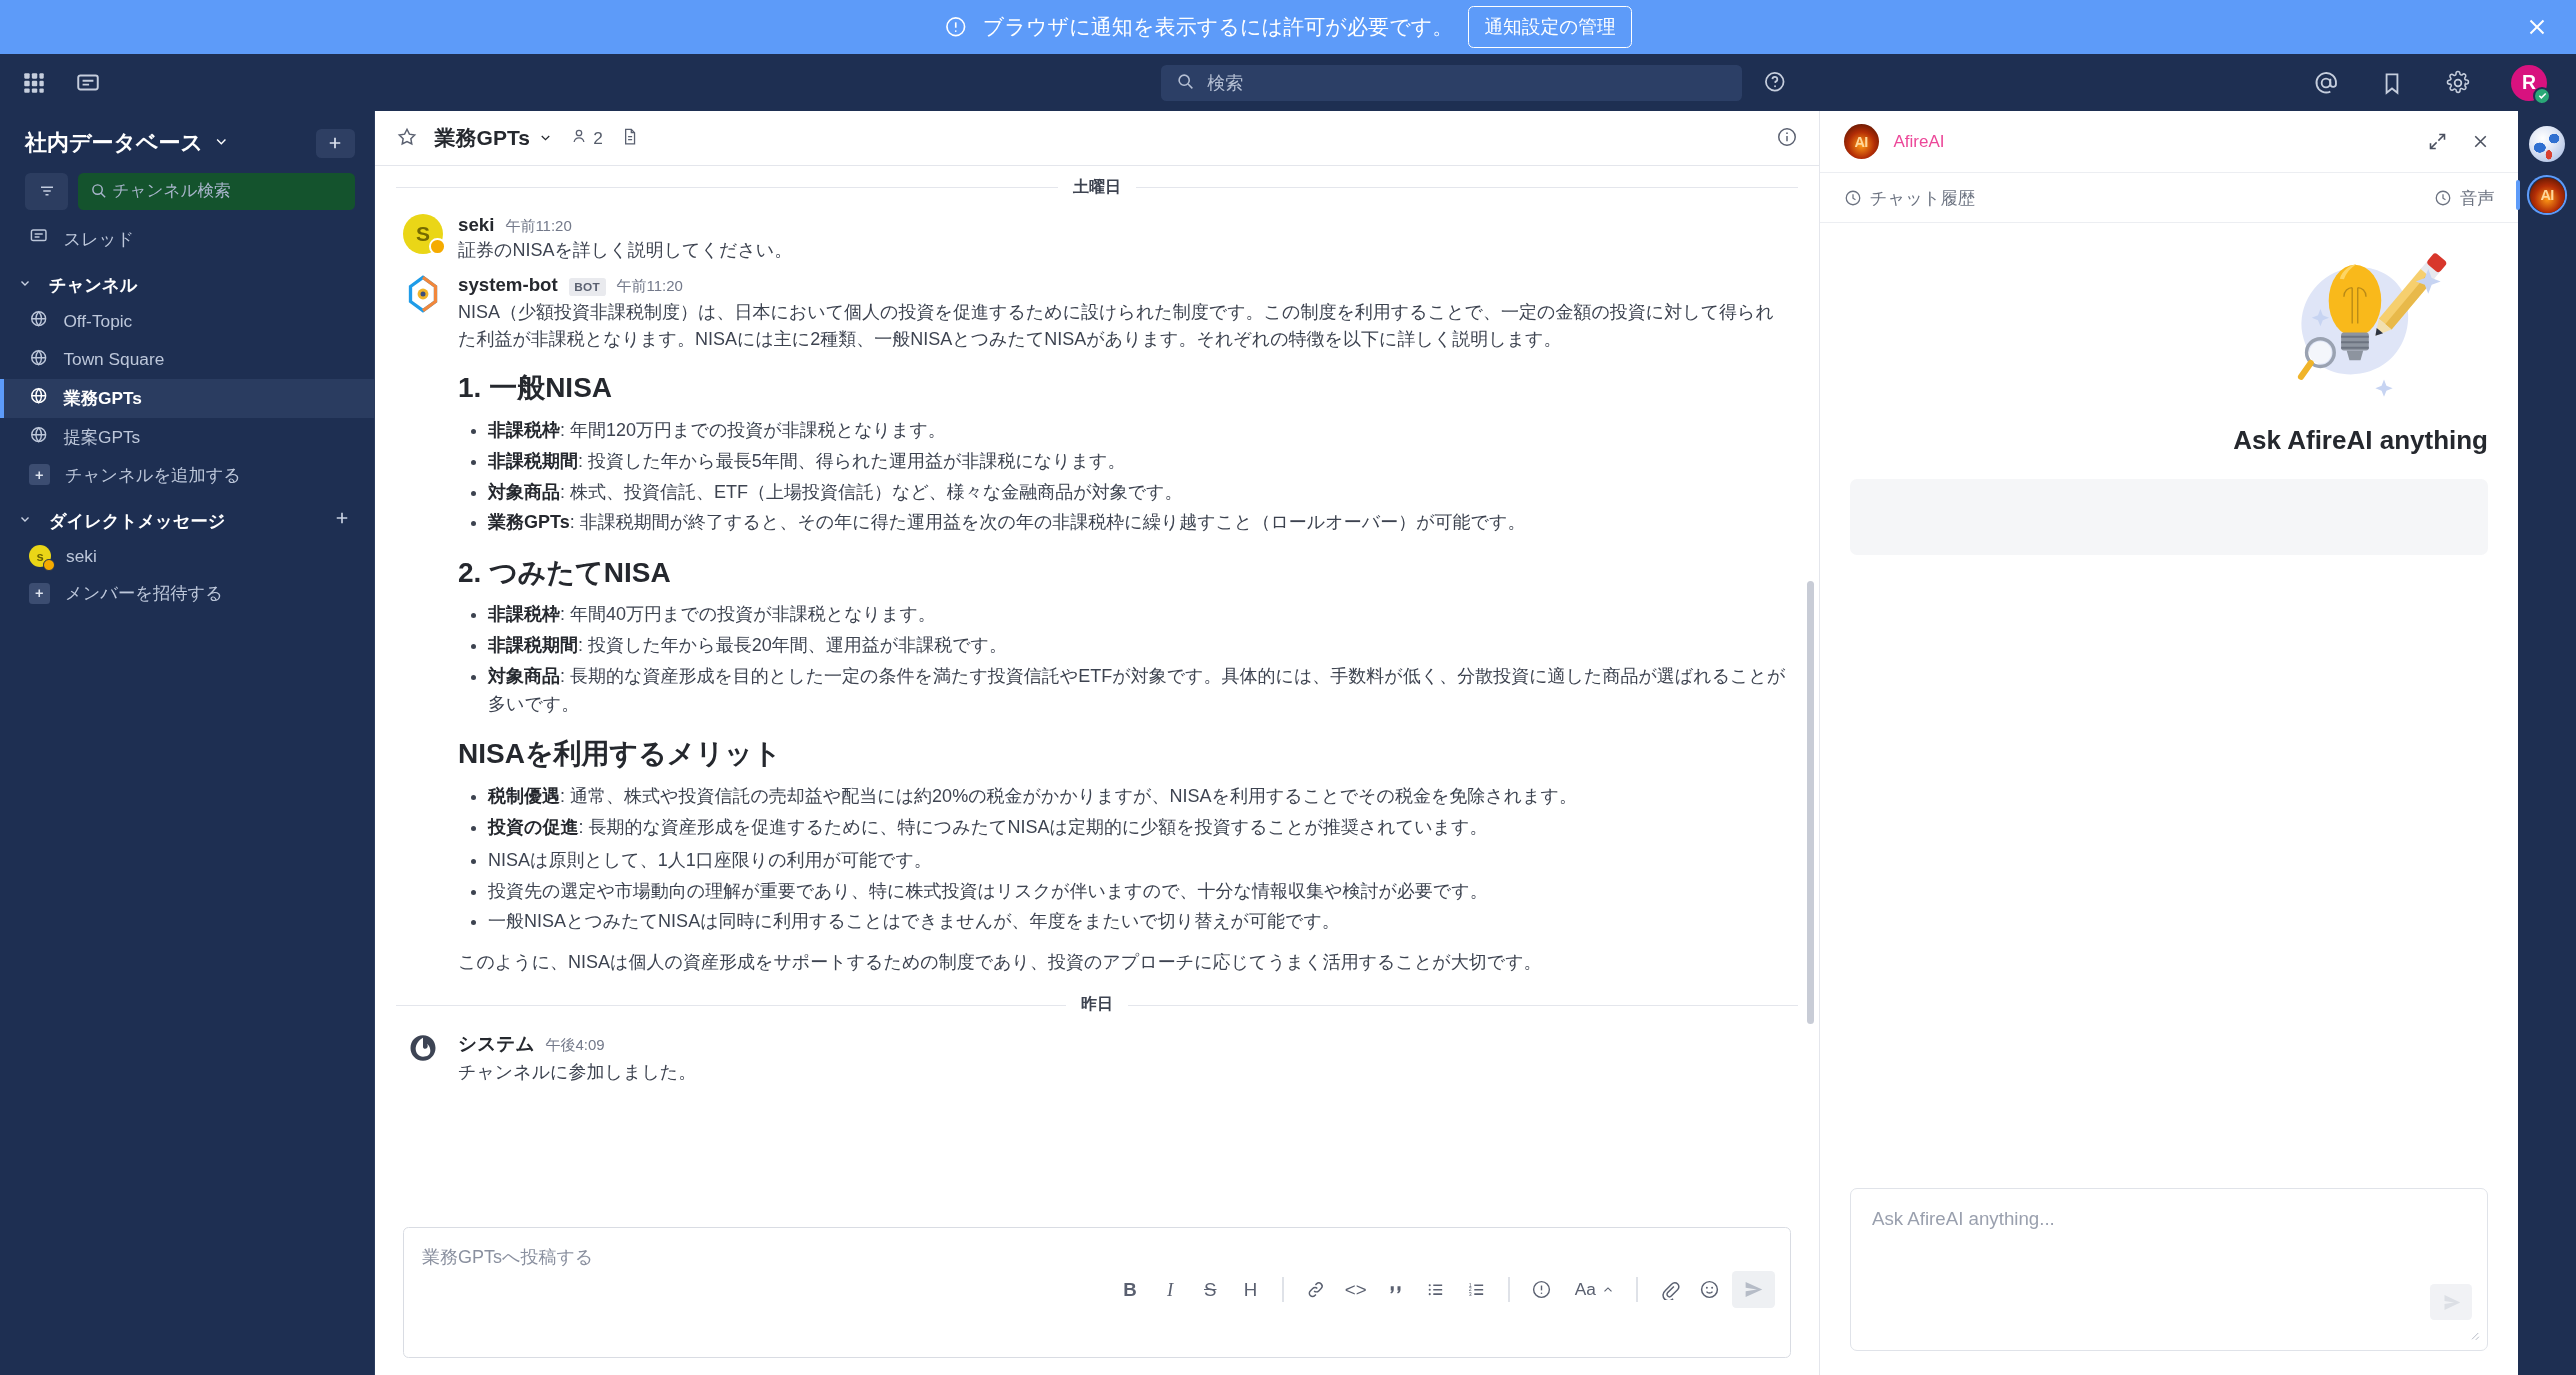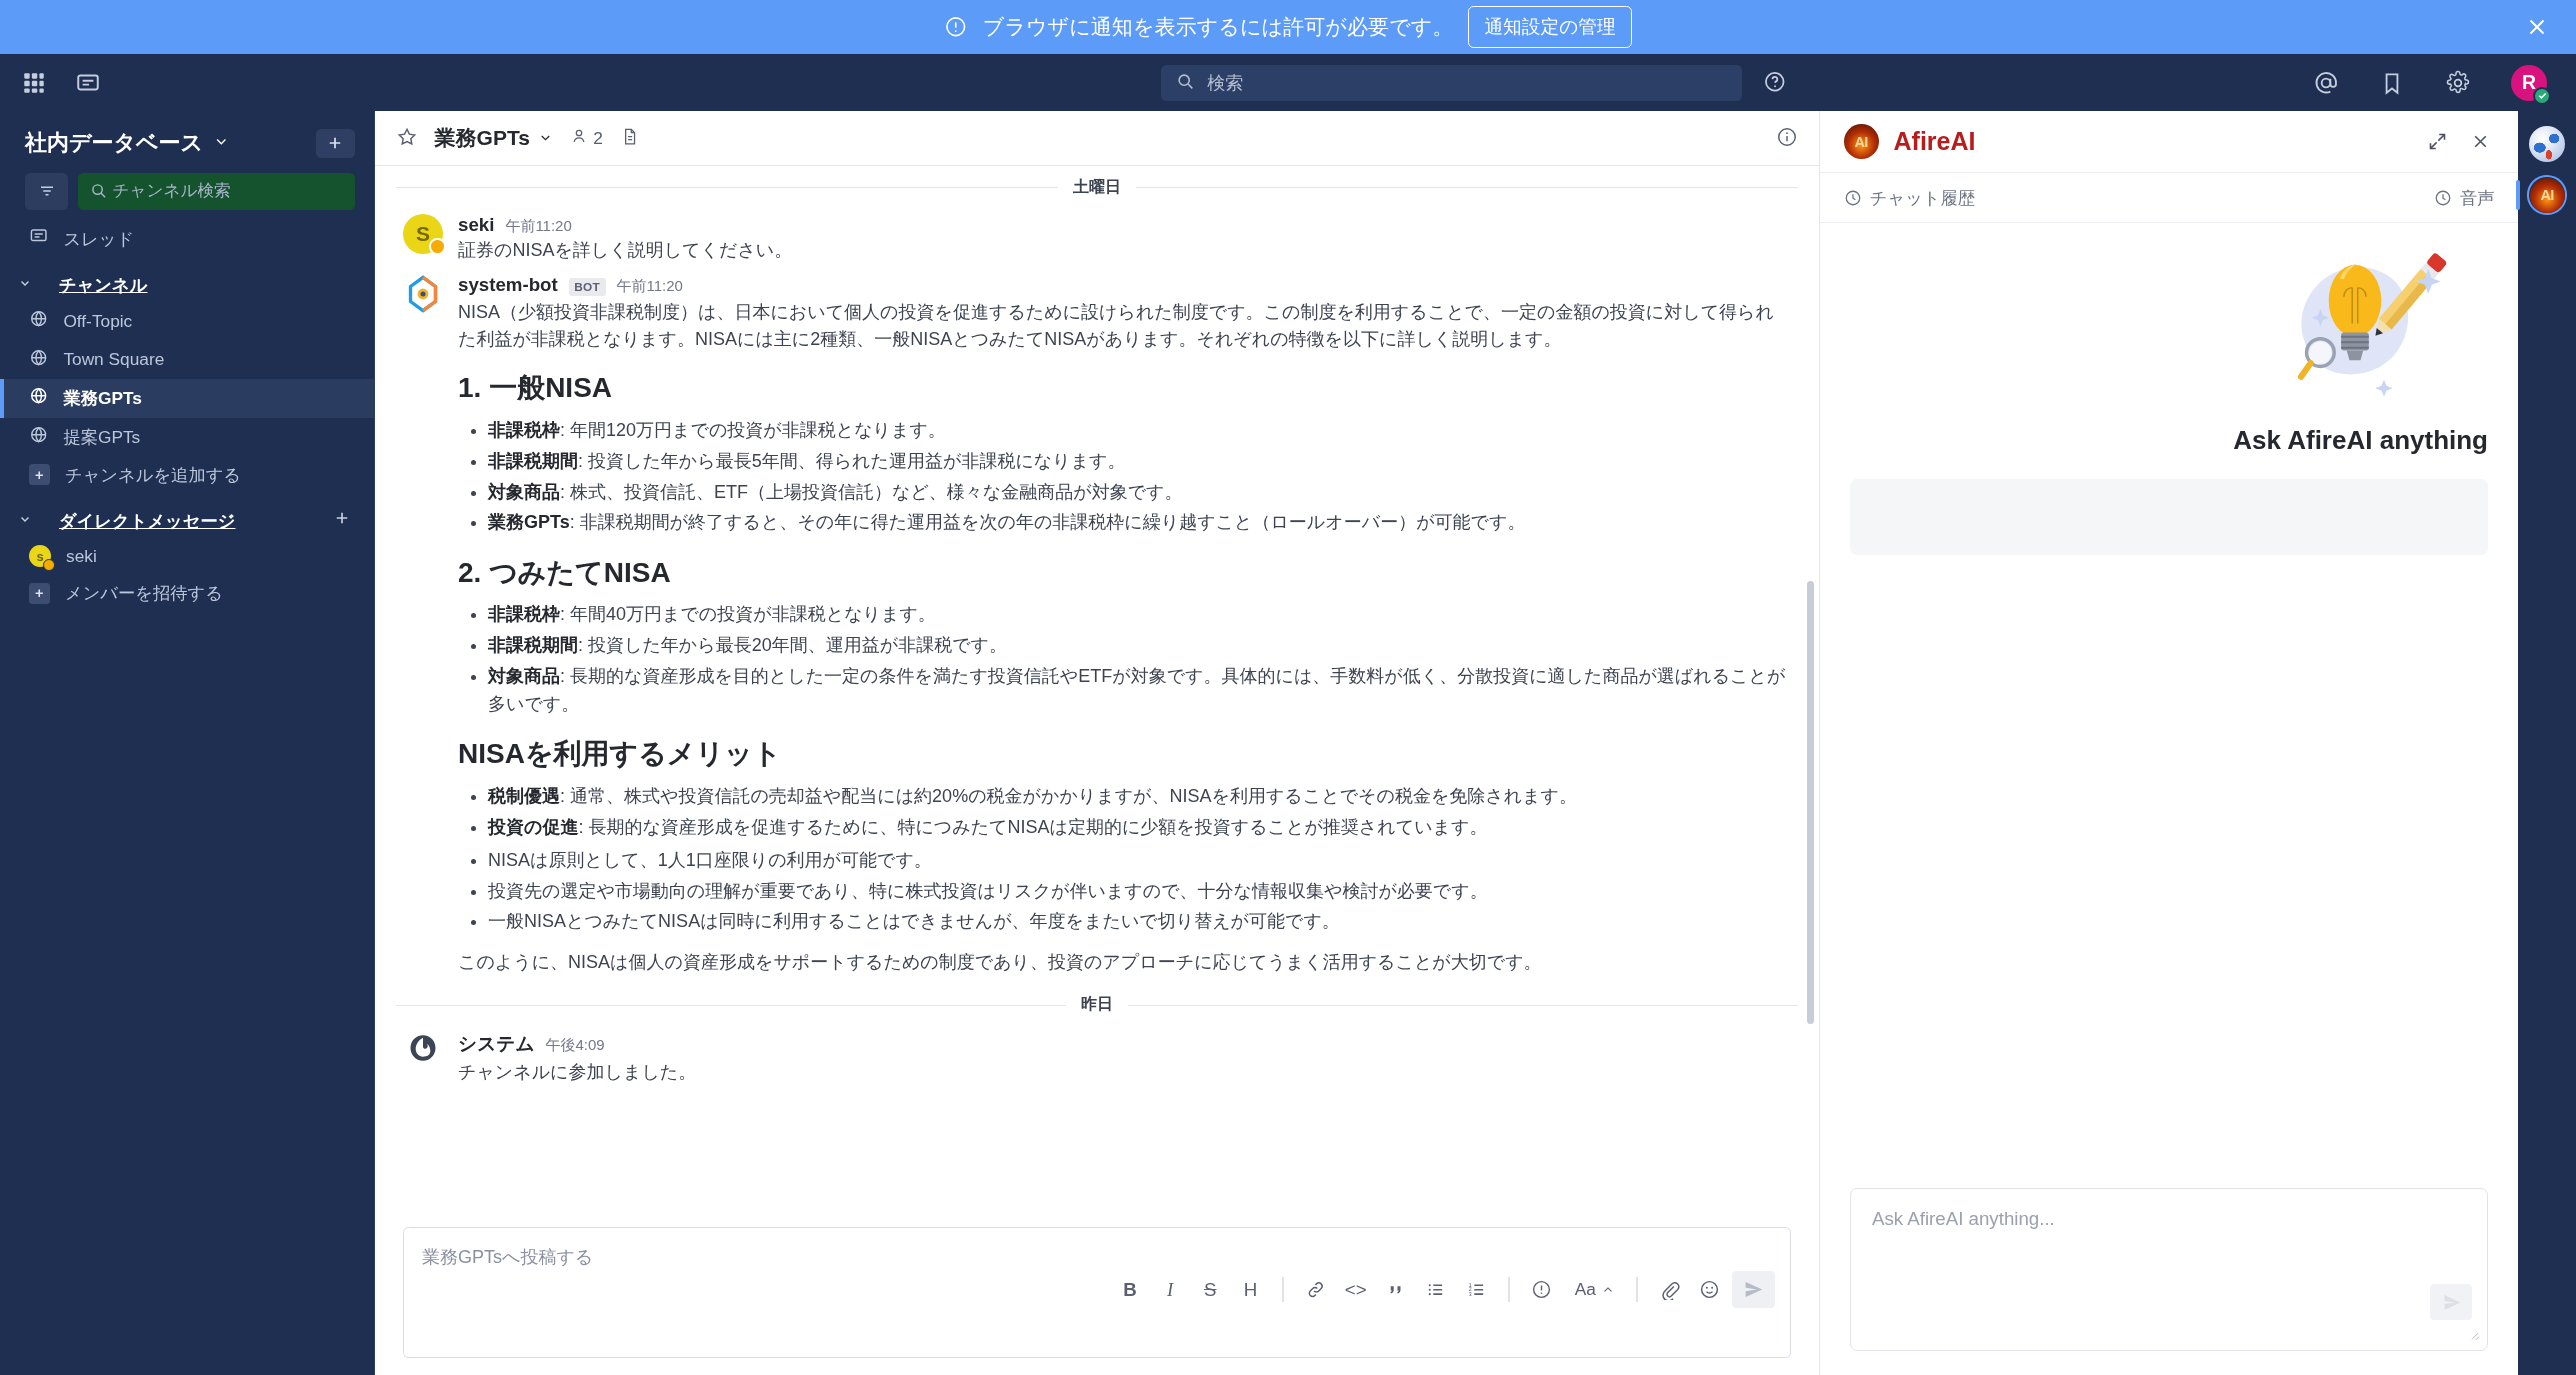--- a/index.html
+++ b/index.html
@@ -95,21 +95,21 @@
     min-height: 36px; position: relative;
   }
   .side-item.active { background: #2a3c60; color: #ffffff; font-weight: bold; }
   .side-item.active::before {
     content:''; position:absolute; left:0; top:0; bottom:0; width: 4.2px; background: #5d9bf9;
   }
   .side-head {
     display: flex; align-items: center; justify-content: space-between;
     padding: 15px 23.5px 5.5px 18px; font-size: 17.3px; font-weight: bold; color: #ffffff;
   }
-  .side-head .lbl { display:flex; align-items:center; gap: 27px; cursor:pointer;text-decoration:underline; }
+  .side-head .lbl { display:flex; align-items:center; gap: 17px; cursor:pointer; }
   .sq-plus {
     width: 21px; height: 21px; border-radius: 3.5px; background: #3c4d71;
     display:flex; align-items:center; justify-content:center; flex: 0 0 21px;
   }
   .dm-avatar {
     width: 22px; height: 22px; border-radius: 50%; background: #ead617;
     color:#6a6200; font-size:13px; font-weight:bold; display:flex;
     align-items:center; justify-content:center; flex:0 0 22px; position:relative;
   }
   .dm-avatar .away {
@@ -203,21 +203,21 @@
   .ai-header {
     height: 62px; flex: 0 0 62px; display: flex; align-items: center;
     padding: 0 23.5px; gap: 15px; border-bottom: 0.7px solid #eceef2;
   }
   .ai-logo {
     width: 35px; height: 35px; border-radius: 50%; flex:0 0 35px;
     background: radial-gradient(circle at 50% 60%, #ff9a16 0%, #b32d06 48%, #3a0d02 100%);
     display:flex; align-items:center; justify-content:center;
     color:#ffd79a; font-size:14.5px; font-weight:bold; letter-spacing:-0.7px;
   }
-  .ai-title { font-size: 25px; font-weight: bold; color: #b91c1c; }
+  .ai-title { font-size: 17px; font-weight: normal; color: #ec4899; }
   .ai-hdr-spacer { flex: 1; }
   .ai-hdr-icon { width: 28px; height: 28px; cursor:pointer; display:flex; align-items:center; justify-content:center;}
   .ai-subbar {
     height: 50px; flex: 0 0 50px; display:flex; align-items:center;
     padding: 0 23.5px; border-bottom: 0.7px solid #eceef2;
   }
   .ai-chip { display:flex; align-items:center; gap: 8.3px; color:#6b7280; font-size: 17.3px; cursor:pointer; }
   .ai-main { flex: 1; padding: 28px 30px 0; overflow:hidden;text-align:right; }
   .ai-illus { width: 208px; height: 159px; margin-bottom: 12.5px; }
   .ai-ask-title { font-size: 26px; font-weight: bold; color:#25282e; margin-bottom: 23.5px; }

